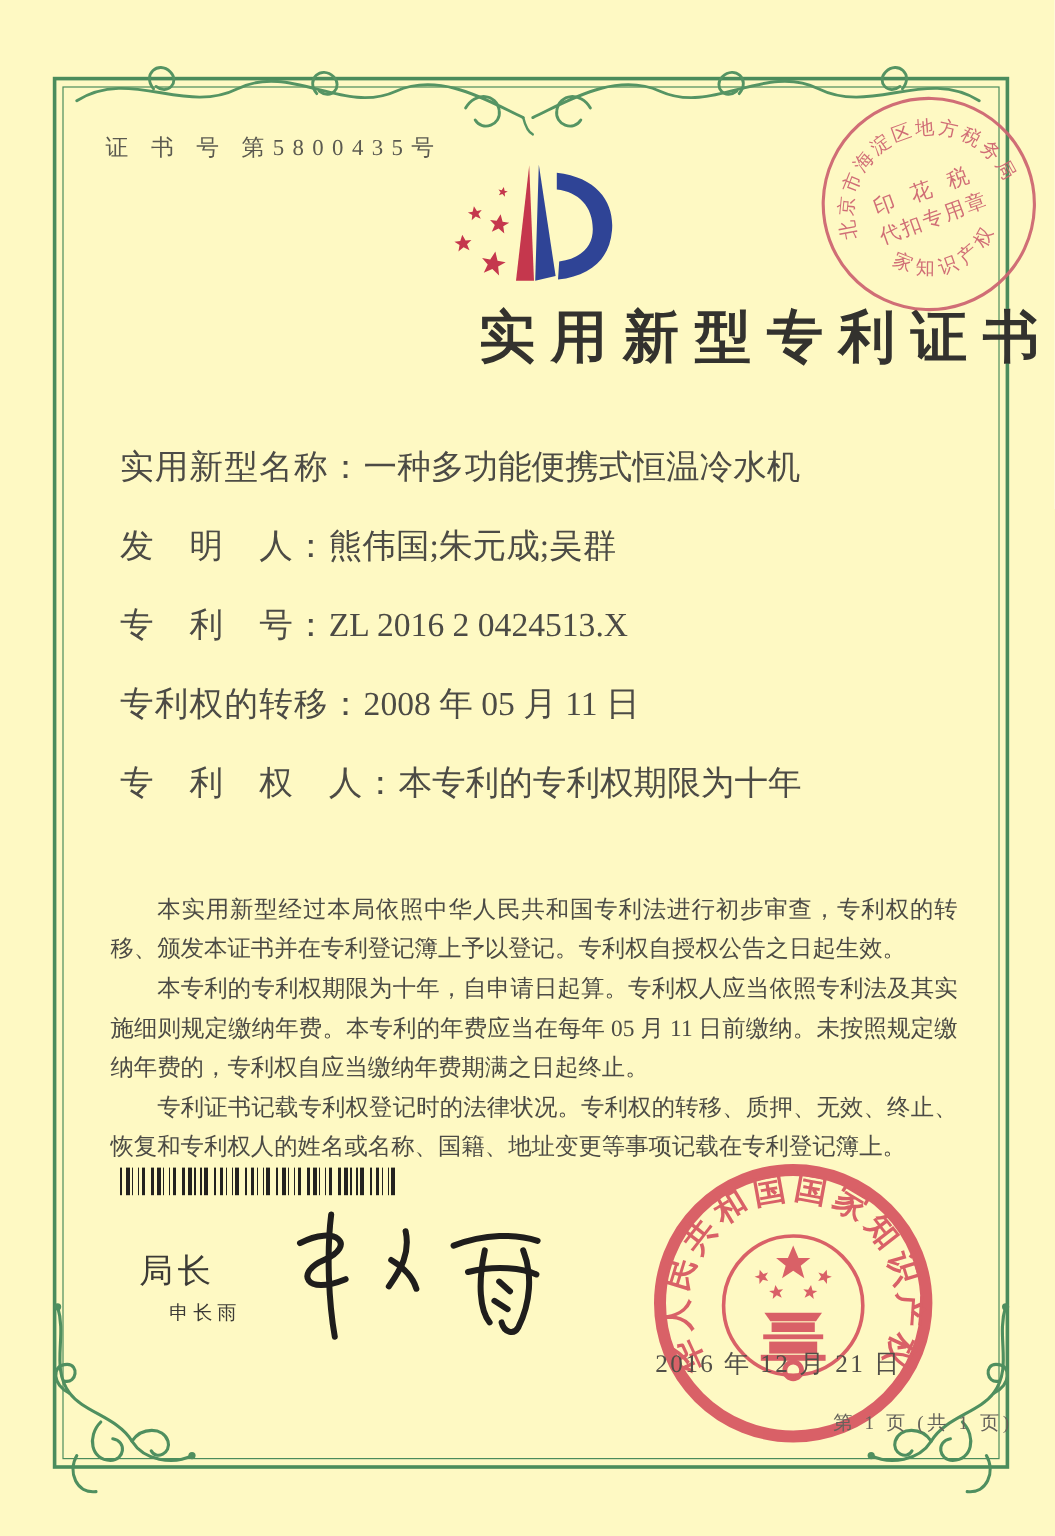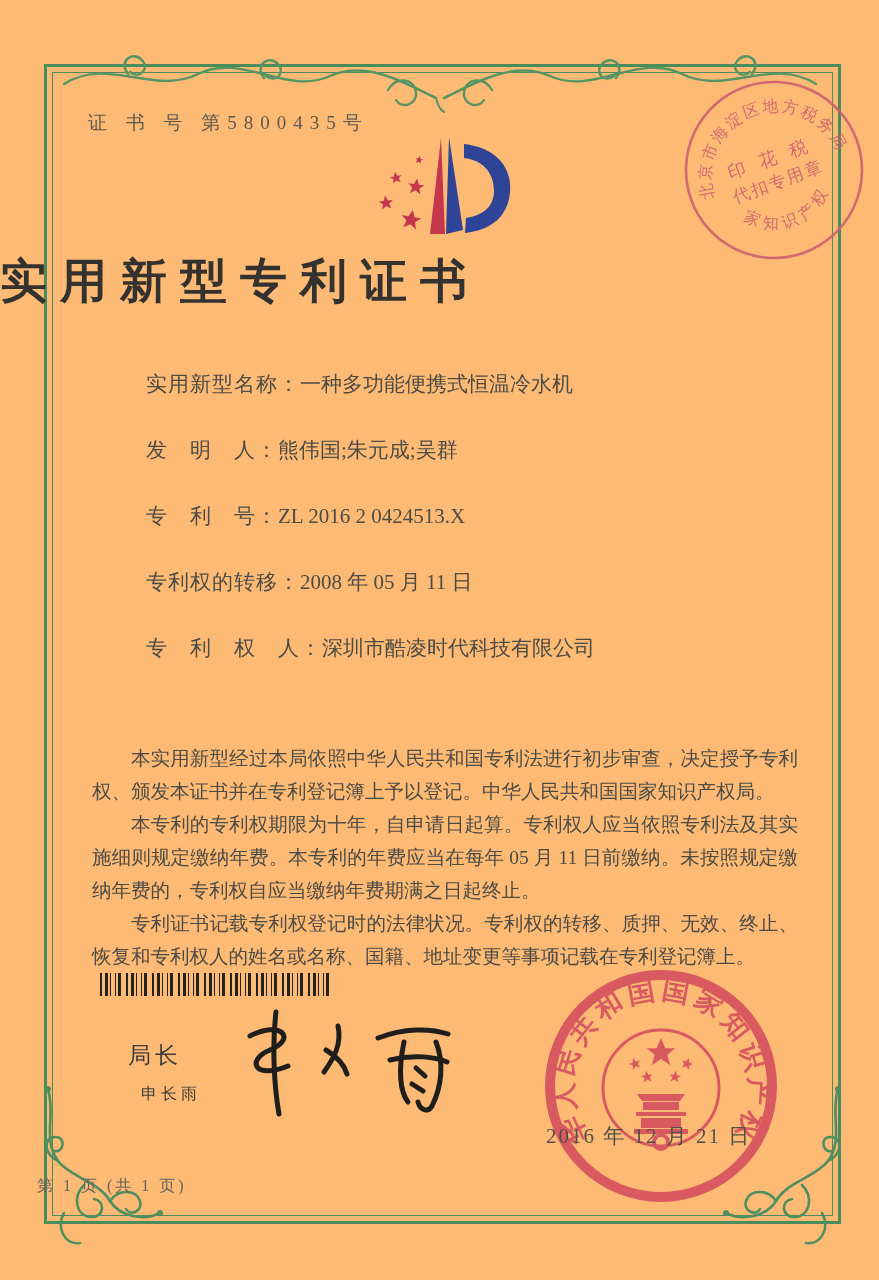--- a/index.html
+++ b/index.html
@@ -1,65 +1,65 @@
 <!DOCTYPE html>
 <html><head>
 <meta charset="utf-8">
 <style>
   html,body{margin:0;padding:0;background:#ffffff;}
   .page{
-    position:relative;width:879px;height:1280px;background:#fdba74;
+    position:relative;width:879px;height:1280px;background:#fef9c3;
     font-family:"Liberation Serif","DejaVu Serif",serif;color:#3f3e39;overflow:hidden;
   }
   
   .frame-outer{
     position:absolute;left:44px;top:64px;width:797px;height:1160px;
     border:3px solid #4b8c5c;box-sizing:border-box;
   }
   .frame-inner{
     position:absolute;left:5px;top:5px;right:5px;bottom:5px;
     border:1px solid #4b8c5c;
   }
   .ornament{position:absolute;pointer-events:none;}
   .cert-number{
     position:absolute;left:88px;top:110px;font-size:19px;letter-spacing:7px;color:#5b5a50;
   }
   .logo{position:absolute;left:333px;top:130px;}
   .title{
-    position:absolute;left:0;top:250px;width:879px;margin:0;text-align:left;
+    position:absolute;left:0;top:250px;width:879px;margin:0;text-align:right;
     font-size:47px;font-weight:700;letter-spacing:13px;color:#33322e;
   }
   .fields{position:absolute;left:100px;top:370px;width:660px;}
-  .field-row{height:66px;font-size:21px;color:#4c4b45;white-space:nowrap;margin-left:46px;}
+  .field-row{height:66px;font-size:28px;color:#4c4b45;white-space:nowrap;}
   .field-row .lbl{letter-spacing:1px;}
   .paragraphs{
     position:absolute;left:92px;top:742px;width:706px;
     font-size:19.5px;line-height:33px;color:#4c4b45;text-align:justify;
   }
   .paragraphs p{margin:0;text-indent:2em;}
   .barcode{
     position:absolute;left:100px;top:973px;width:232px;height:23px;
     background-image:repeating-linear-gradient(90deg,
       #23221f 0 2px,transparent 2px 5px,
       #23221f 5px 8px,transparent 8px 10px,
       #23221f 10px 11px,transparent 11px 15px,
       #23221f 15px 16px,transparent 16px 18px,
       #23221f 18px 21px,transparent 21px 26px);
   }
-  .director-title{position:absolute;left:128px;top:1040px;font-size:23px;color:#3c3b36;letter-spacing:4px;text-align:center;}
+  .director-title{position:absolute;left:116px;top:1040px;font-size:28px;color:#3c3b36;letter-spacing:4px;text-align:center;}
   .director-name{position:absolute;left:141px;top:1084px;font-size:16px;color:#3c3b36;letter-spacing:4px;}
   .signature{position:absolute;left:232px;top:1000px;}
   .seal{position:absolute;left:533px;top:960px;}
   .seal-date{
     position:absolute;left:546px;top:1122px;font-size:21px;color:#514f48;
     letter-spacing:2px;z-index:5;
   }
   .tax-stamp{position:absolute;left:676px;top:72px;transform:rotate(-20deg);opacity:.92;}
   .footer{
-    position:absolute;left:37px;top:1176px;width:797px;text-align:left;
+    position:absolute;left:47px;top:1176px;width:797px;text-align:right;
     font-size:16px;color:#64625a;letter-spacing:3px;
   }
 </style>
 </head>
 <body>
 
 <div class="page">
 
   <div class="frame-outer">
     <div class="frame-inner"></div>
@@ -132,26 +132,26 @@
     <div class="field-row">
       <span class="lbl">发　明　人：</span><span class="val">熊伟国;朱元成;吴群</span>
     </div>
     <div class="field-row">
       <span class="lbl">专　利　号：</span><span class="val">ZL 2016 2 0424513.X</span>
     </div>
     <div class="field-row">
       <span class="lbl">专利权的转移：</span><span class="val">2008 年 05 月 11 日</span>
     </div>
     <div class="field-row">
-      <span class="lbl">专　利　权　人：</span><span class="val">深圳市酷凌时代科技有限公司</span>
+      <span class="lbl">专　利　权　人：</span><span class="val">本专利的专利权期限为十年</span>
     </div>
   </div>
 
   <div class="paragraphs">
-    <p>本实用新型经过本局依照中华人民共和国专利法进行初步审查，决定授予专利权、颁发本证书并在专利登记簿上予以登记。中华人民共和国国家知识产权局。</p>
+    <p>本实用新型经过本局依照中华人民共和国专利法进行初步审查，专利权的转移、颁发本证书并在专利登记簿上予以登记。专利权自授权公告之日起生效。</p>
     <p>本专利的专利权期限为十年，自申请日起算。专利权人应当依照专利法及其实施细则规定缴纳年费。本专利的年费应当在每年 05 月 11 日前缴纳。未按照规定缴纳年费的，专利权自应当缴纳年费期满之日起终止。</p>
     <p>专利证书记载专利权登记时的法律状况。专利权的转移、质押、无效、终止、恢复和专利权人的姓名或名称、国籍、地址变更等事项记载在专利登记簿上。</p>
   </div>
 
   <div class="barcode"></div>
 
   <div class="director-title">局长</div>
   <div class="director-name">申长雨</div>
 
   <svg class="signature" width="240" height="125" viewBox="0 0 240 125">

